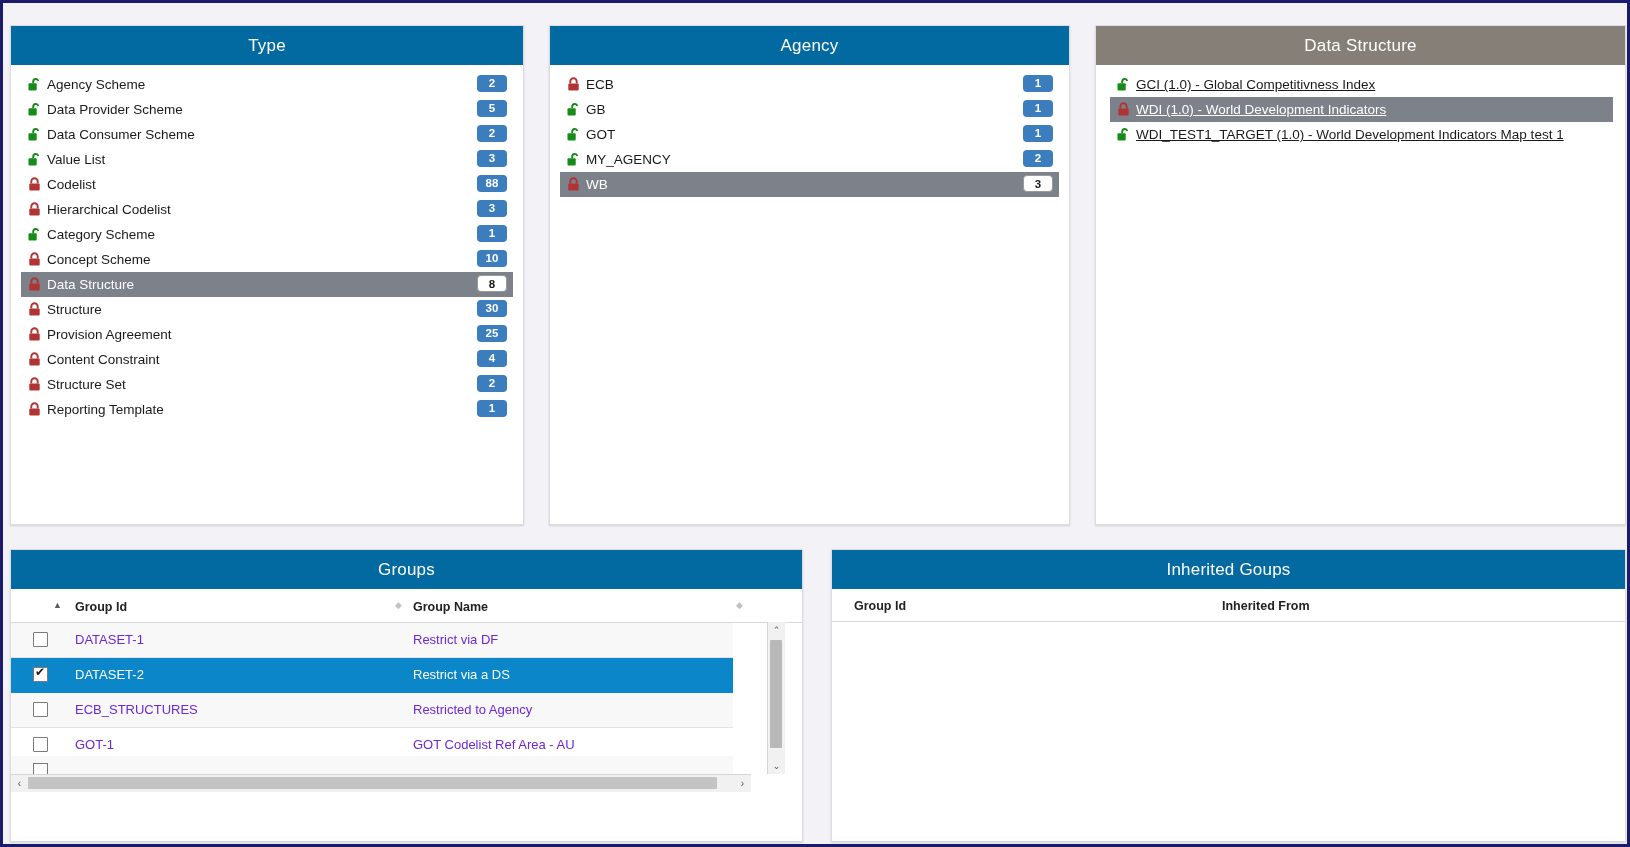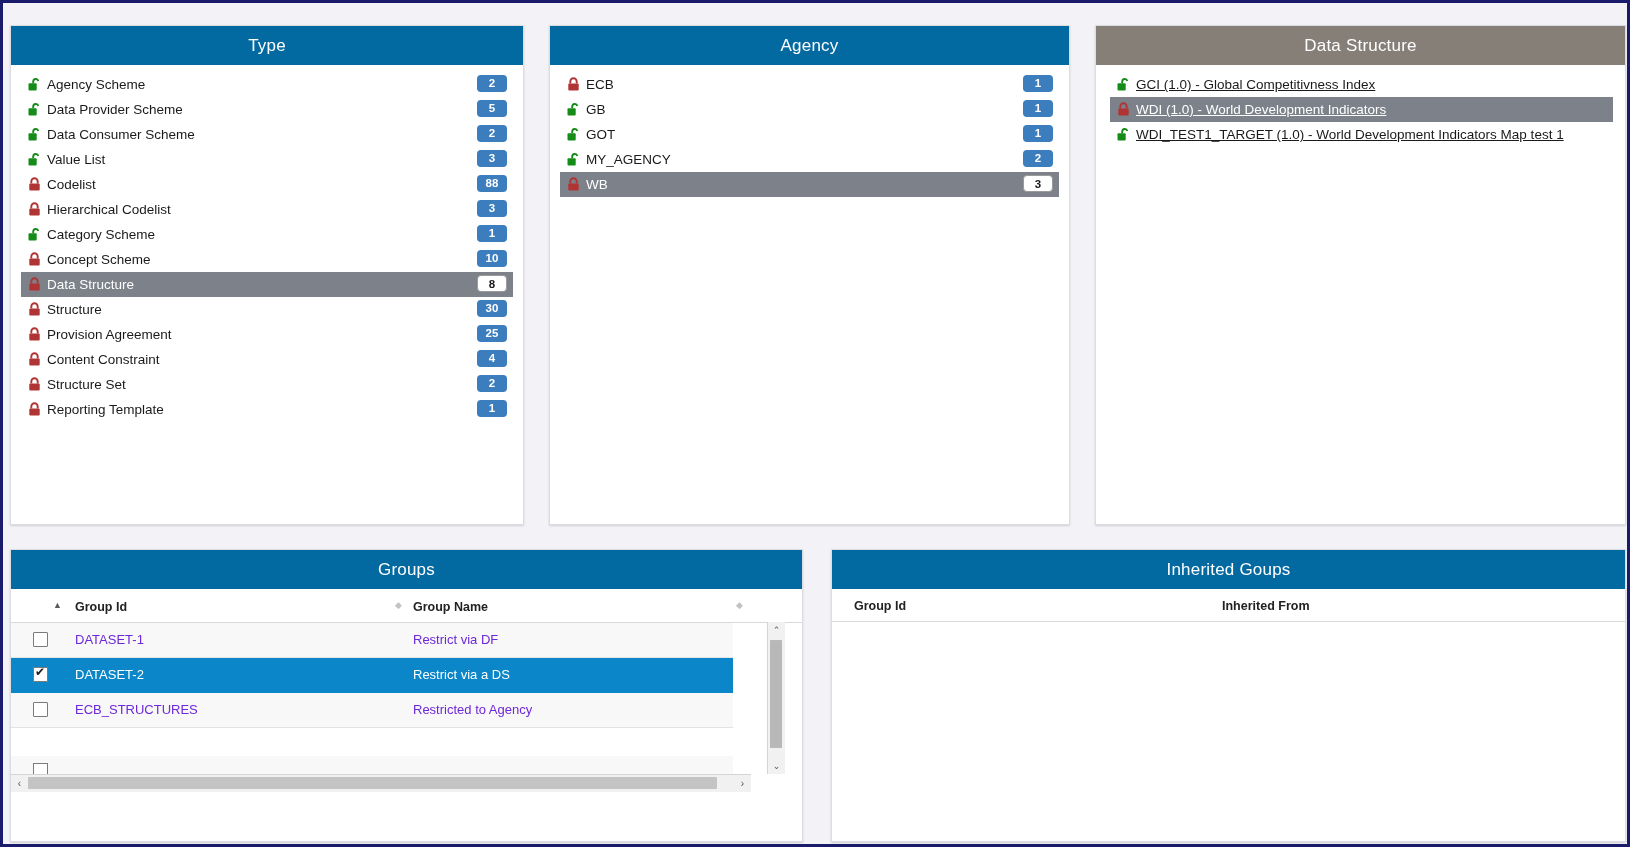--- a/index.html
+++ b/index.html
@@ -443,20 +443,25 @@
             <div class="grid-row selected" style="width: 722px;">
               <span class="chk checked"></span>
               <span class="cell" style="left: 64px;">DATASET-2</span>
               <span class="cell" style="left: 402px; text-align: right;">Restrict via a DS</span>
             </div>
             <div class="grid-row alt" style="width: 722px;">
               <span class="chk"></span>
               <span class="cell" style="left: 64px;">ECB_STRUCTURES</span>
               <span class="cell" style="left: 402px;">Restricted to Agency</span>
             </div>
+            <div class="grid-row" style="width: 722px;">
+              <span class="chk"></span>
+              <span class="cell" style="left: 64px;">GOT-1</span>
+              <span class="cell" style="left: 402px;">GOT Codelist Ref Area - AU</span>
+            </div>
           </div>
 
         <div style="position:absolute;left:0;top:167px;width:722px;height:18px;background:#f8f8f8;border-bottom:1px solid #e3e3e3;overflow:hidden;">
           <div style="position:absolute;left:22px;top:7px;width:15px;height:15px;border:1px solid #7a7a7a;background:#fff;box-sizing:border-box;"></div>
         </div>
 
         <div class="vscroll" style="top:33px;height:152px;right:17px;">
           <div class="arrow" style="top:0;">⌃</div>
           <div class="thumb" style="top:18px;height:108px;"></div>
           <div class="arrow" style="bottom:0;">⌄</div>

